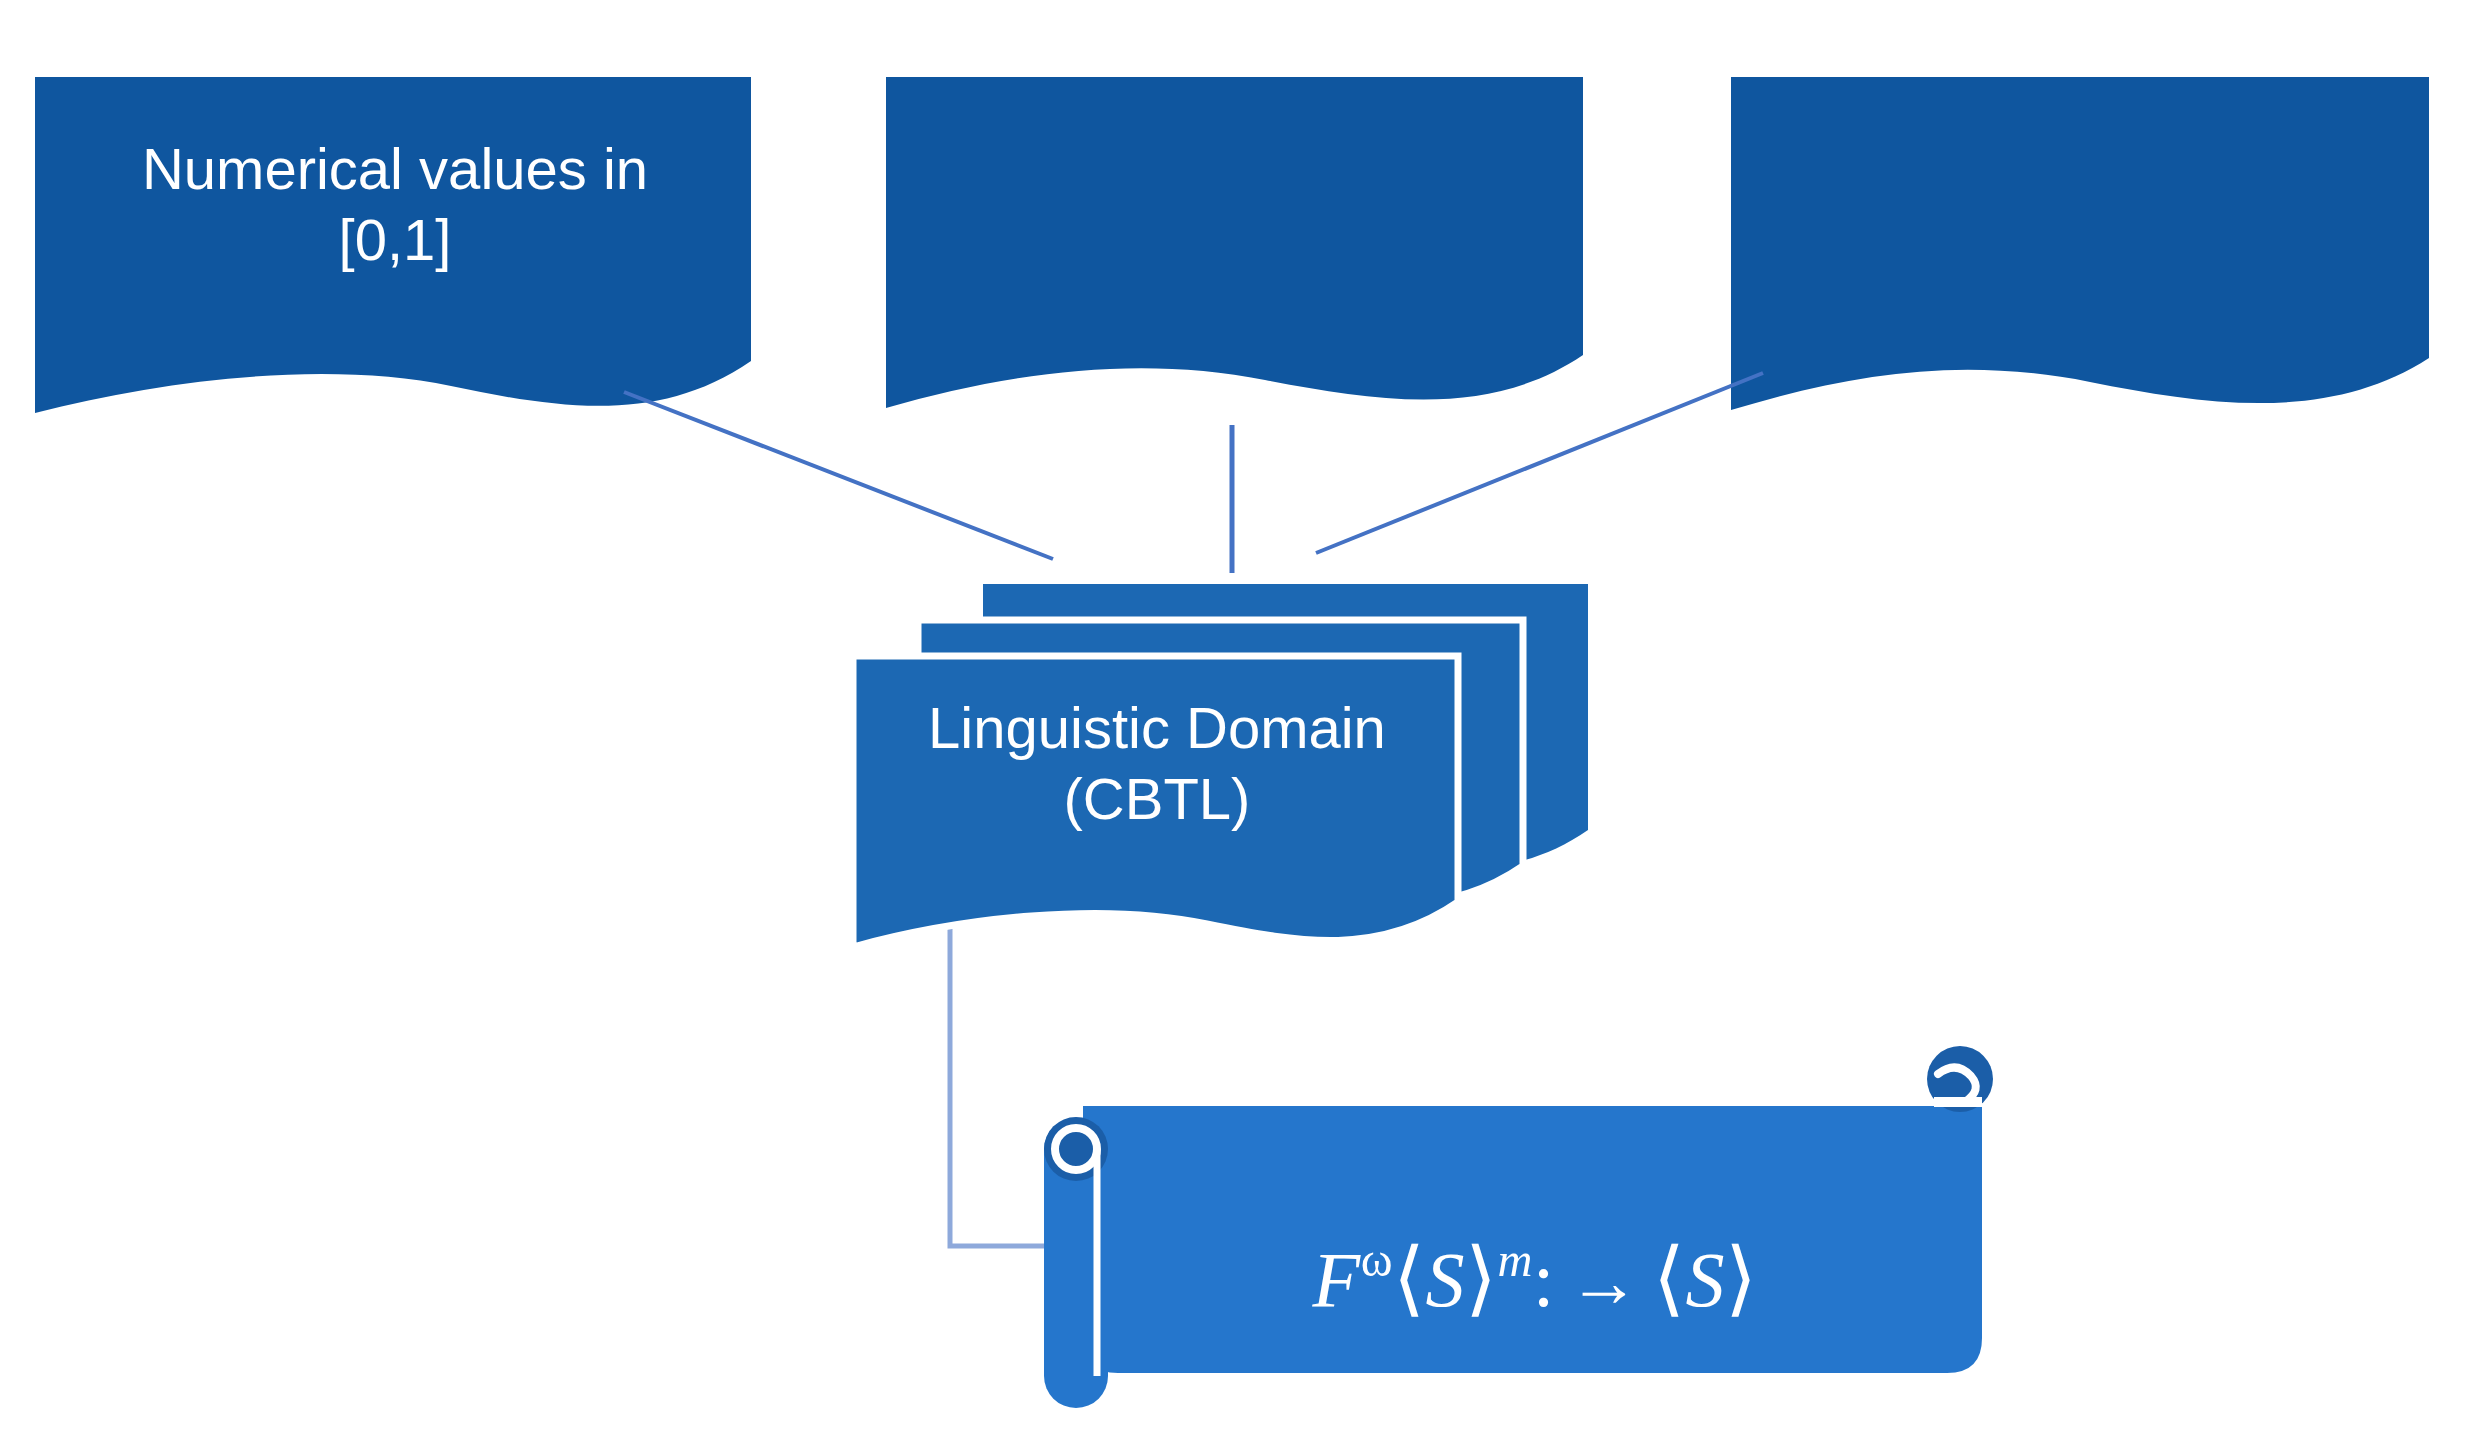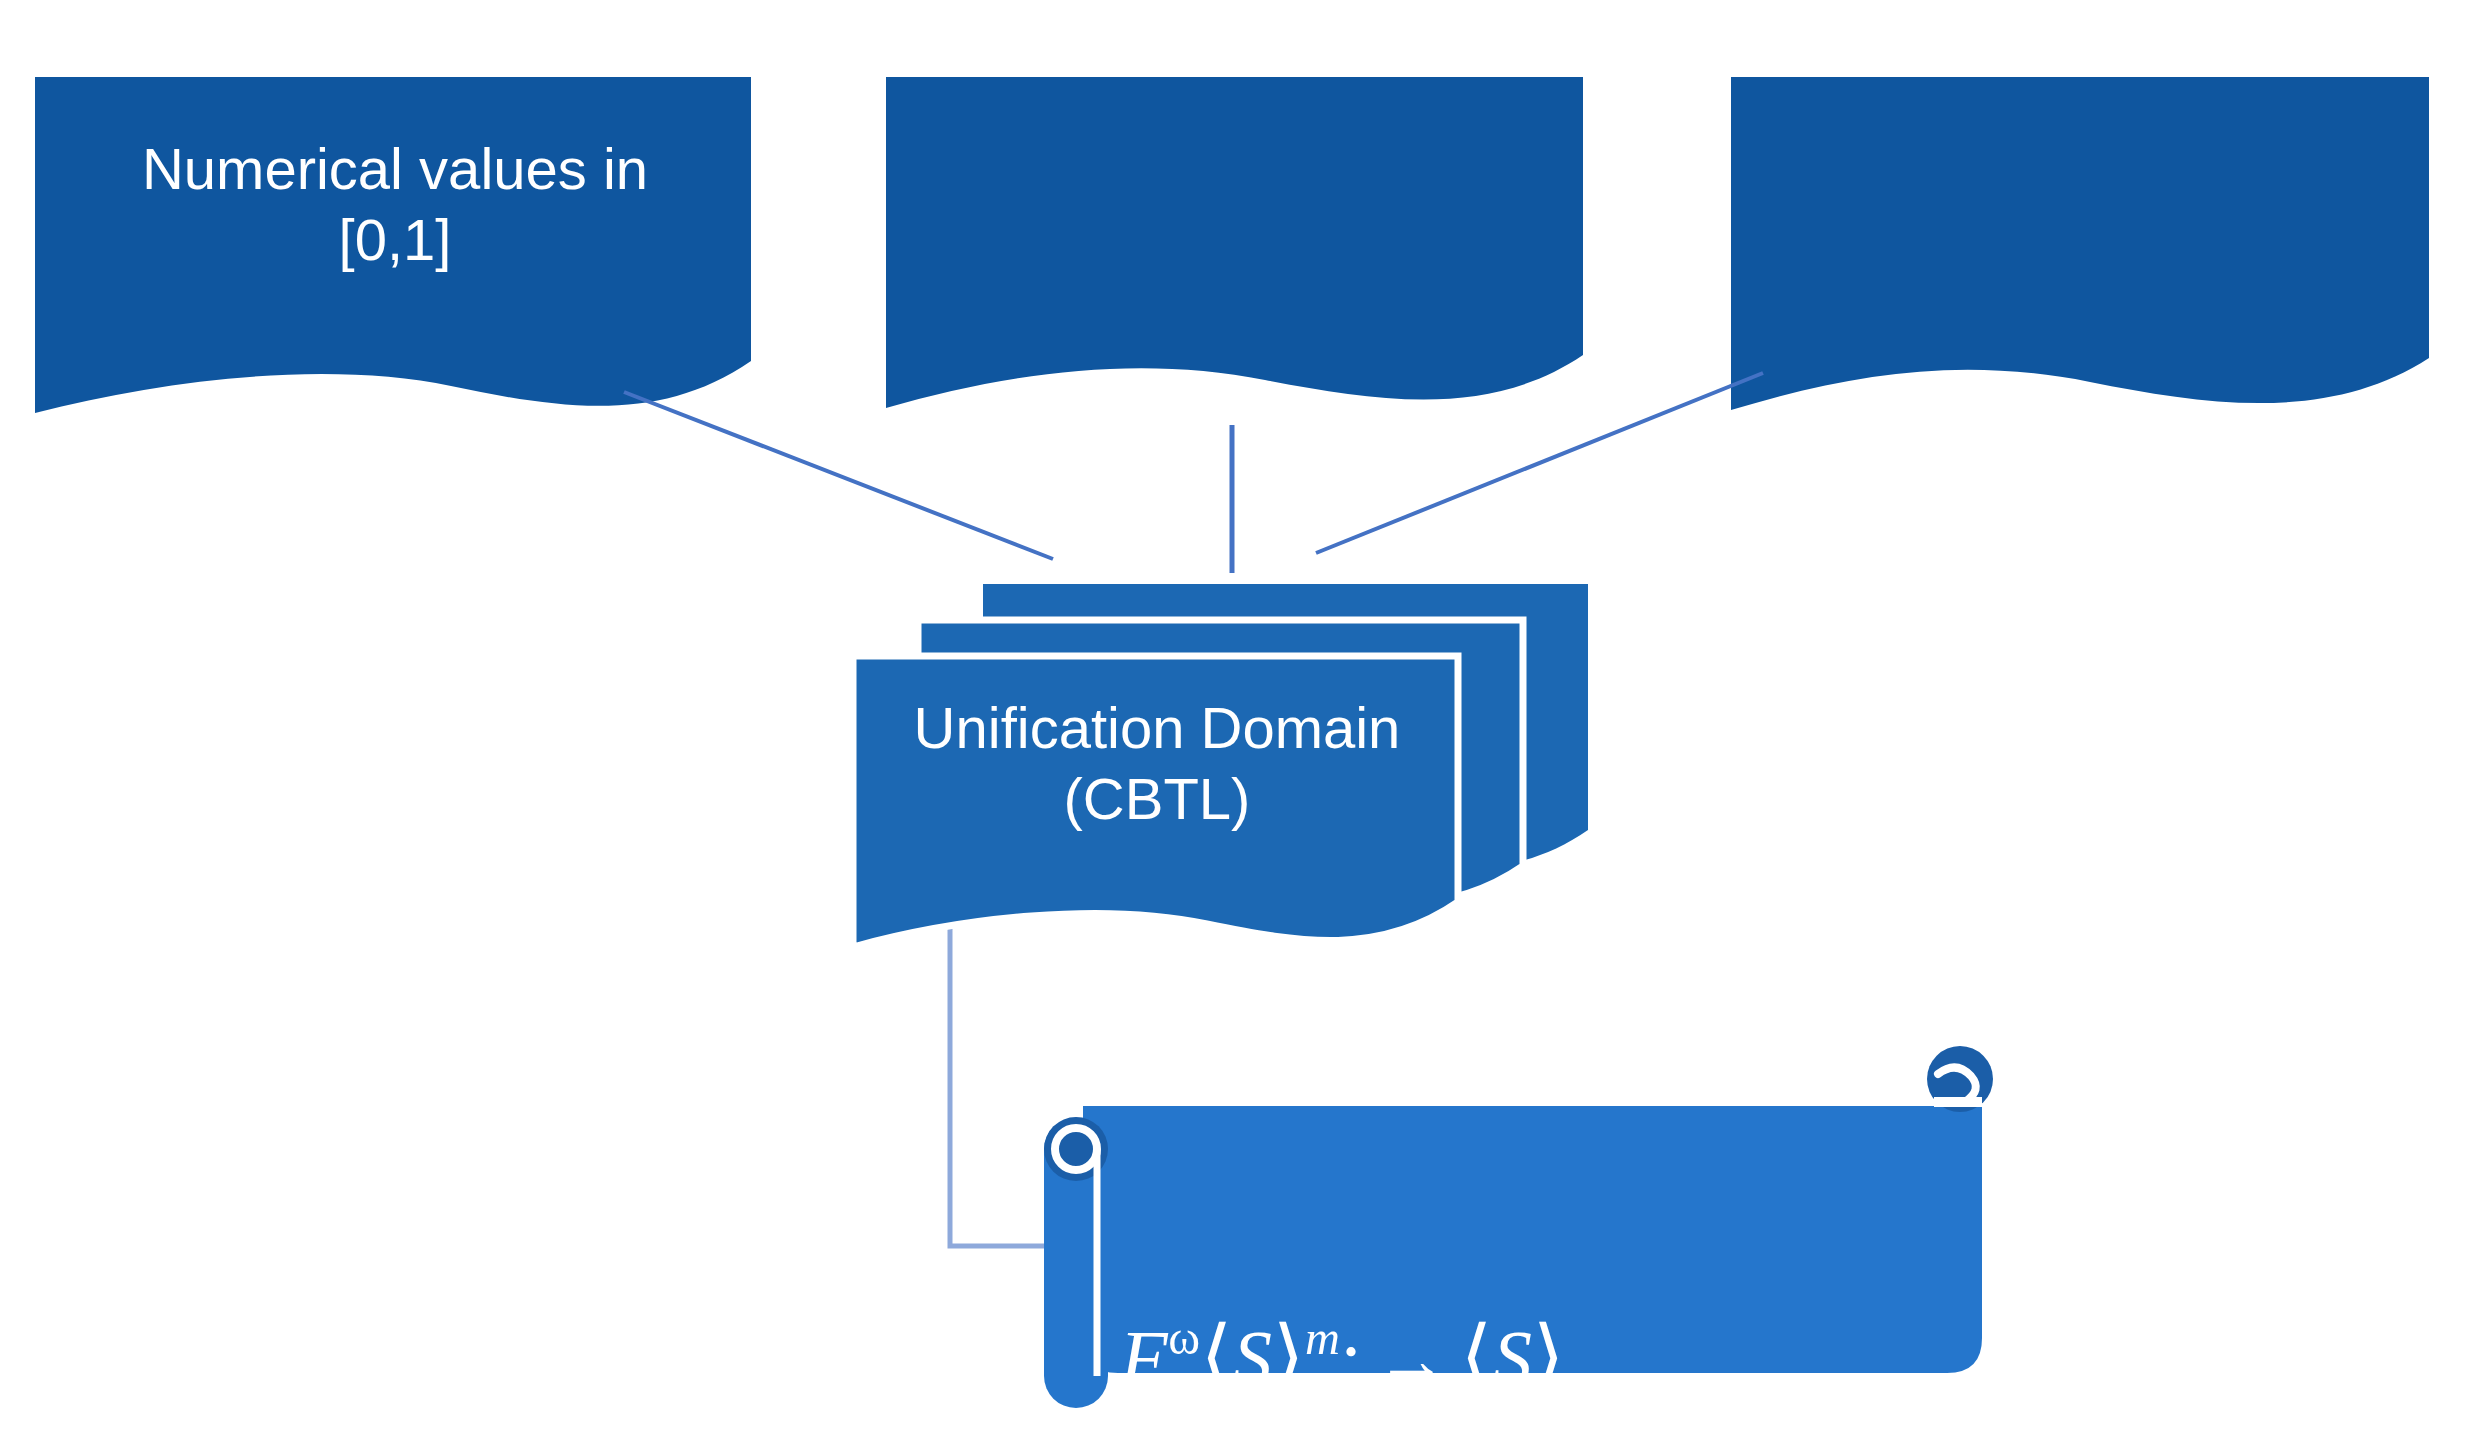--- a/index.html
+++ b/index.html
@@ -142,20 +142,20 @@
       <path d="M1938,1046 q18,-14 33,2 q12,14 -6,26" fill="none" stroke="#FFFFFF" stroke-width="8" stroke-linecap="round"></path>
       <rect x="1934" y="1069" width="48" height="10" fill="#FFFFFF"></rect>
     </g>
   </svg>
 
   <div class="node-label src-label" style="left:60px; top:106px; width:670px;">Numerical values in
 [0,1]</div>
 
 
 
-  <div class="node-label cbtl-label" style="left:872px; top:665px; width:570px; text-align:center;">Unification Domain
+  <div class="node-label cbtl-label" style="left:872px; top:665px; width:570px; text-align:center;">Linguistic Domain
 (CBTL)</div>
 
-  <div class="node-label formula-label" style="left:1120px; top:1184px; width:830px; text-align:left;">
+  <div class="node-label formula-label" style="left:1120px; top:1106px; width:830px; text-align:center;">
     <span>F</span><span class="sup up">ω</span><span class="ang">⟨</span><span>S</span><span class="ang">⟩</span><span class="sup">m</span><span class="colon">:</span><span class="arrow">→</span><span class="ang">⟨</span><span>S</span><span class="ang">⟩</span>
   </div>
 
 </div>
 
 </body></html>

